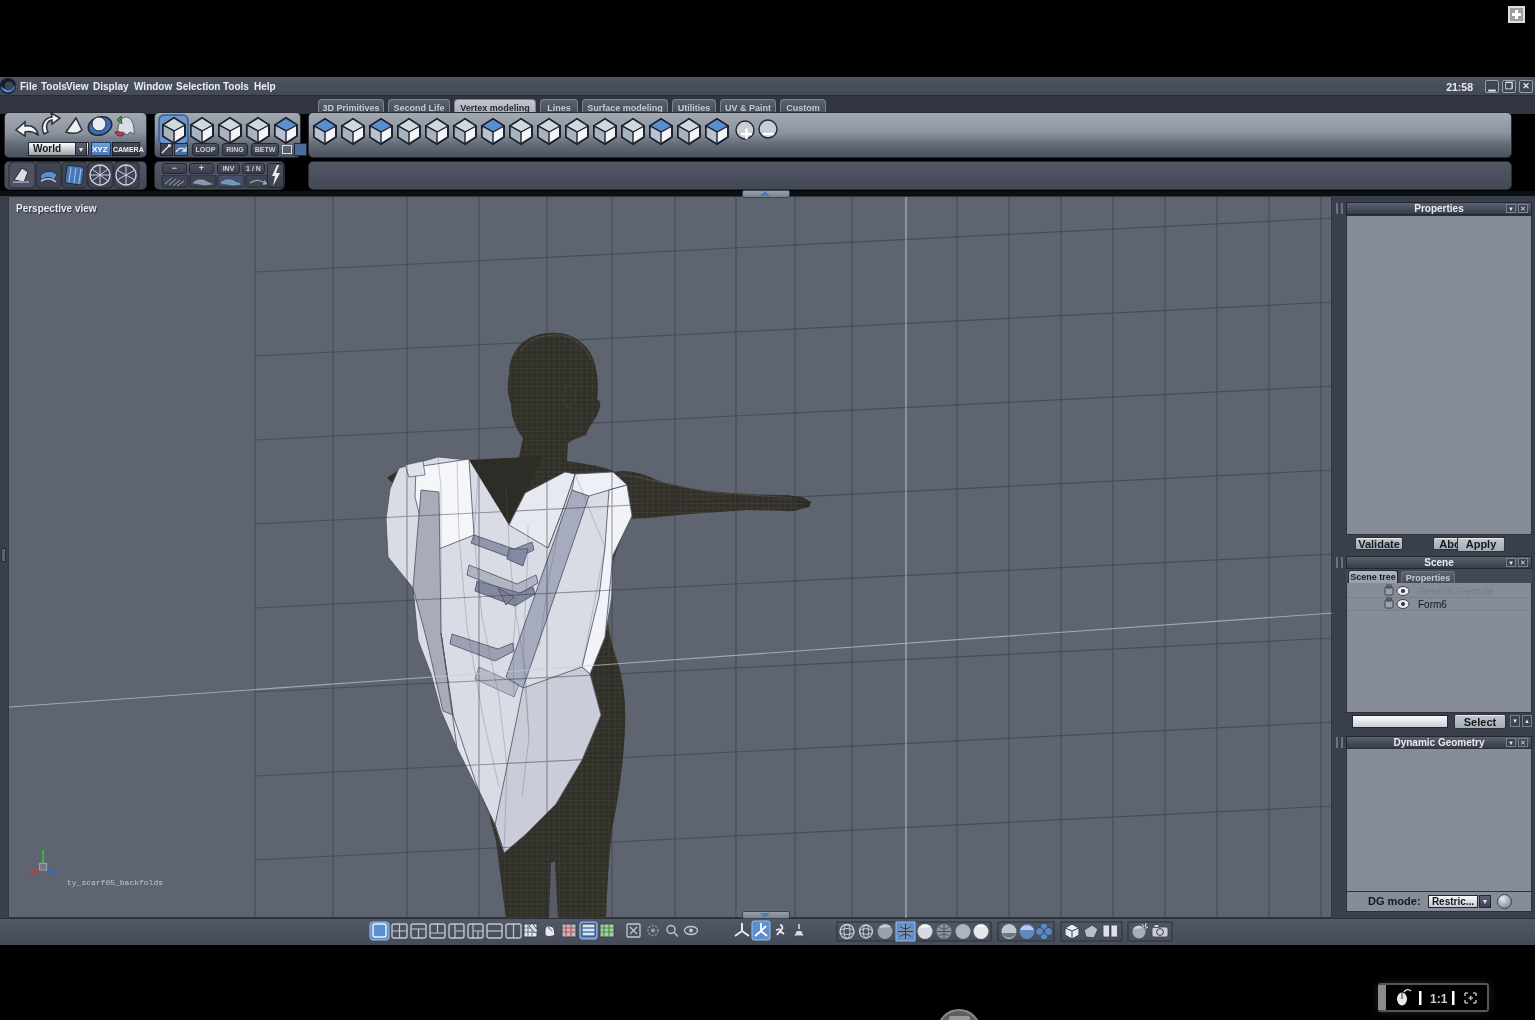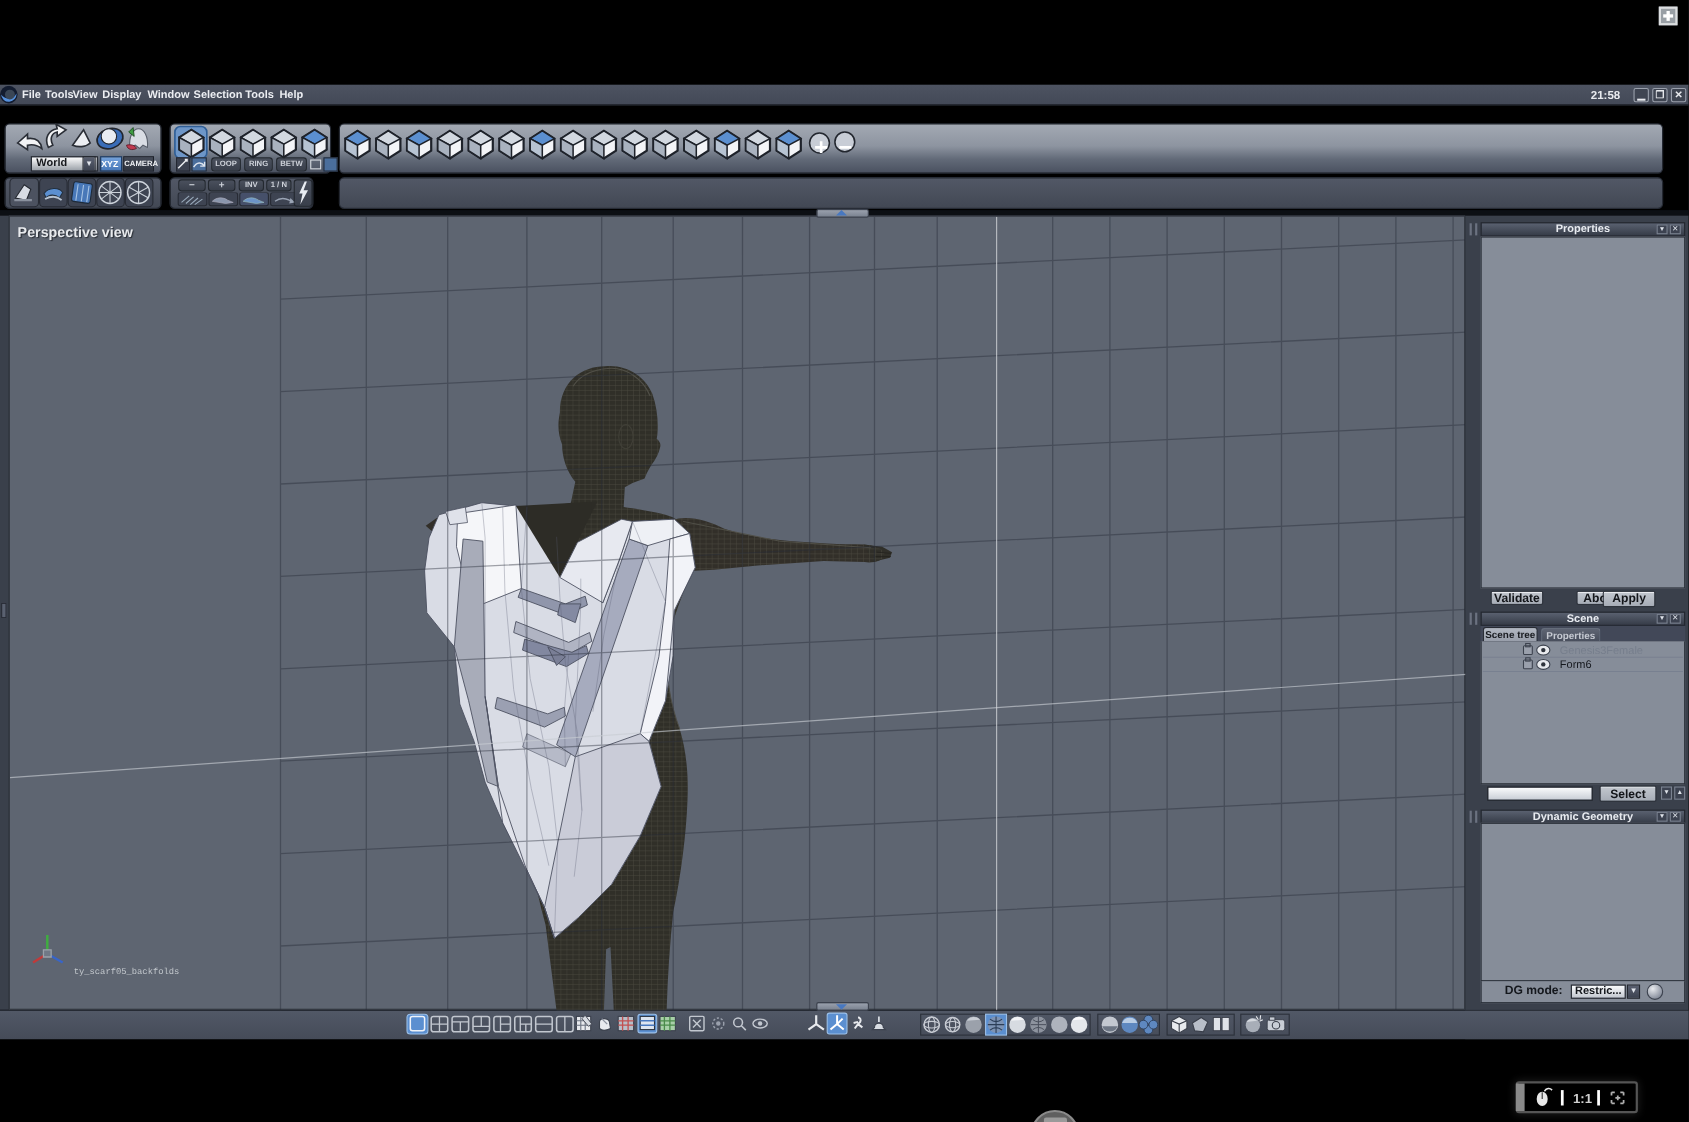--- a/index.html
+++ b/index.html
@@ -60,20 +60,30 @@
     <div class="winbtn" style="right:19px;">❒</div>
     <div class="winbtn" style="right:2px;">✕</div>
   </div>
 
   <svg class="abs" style="left:0px;top:78px;" width="18" height="17" viewBox="0 0 18 17">
     <circle cx="8" cy="8" r="8" fill="#131c30"></circle>
     <path d="M1 8 a7 7 0 1 0 14 -1 a 8.2 8.2 0 0 1 -14 1z" fill="#5590dc"></path>
     <circle cx="9" cy="8" r="4.5" fill="#3a4656"></circle>
   </svg>
 
+  <div id="tabbar" class="abs">
+    <div class="tab" style="left:318px;width:66px;">3D Primitives</div>
+    <div class="tab" style="left:388px;width:62px;">Second Life</div>
+    <div class="tab active" style="left:454px;width:82px;">Vertex modeling</div>
+    <div class="tab" style="left:540px;width:38px;">Lines</div>
+    <div class="tab" style="left:582px;width:86px;">Surface modeling</div>
+    <div class="tab" style="left:672px;width:44px;">Utilities</div>
+    <div class="tab" style="left:720px;width:56px;">UV &amp; Paint</div>
+    <div class="tab" style="left:780px;width:46px;">Custom</div>
+  </div>
 
   <div class="tpanel grad1 abs" style="left:4px;top:112px;width:143px;height:46px;"></div>
   <div class="tpanel grad1 abs" style="left:154px;top:112px;width:147px;height:46px;"></div>
   <div class="tpanel grad1 abs" style="left:308px;top:112px;width:1204px;height:46px;"></div>
 
   <div class="tpanel grad2 abs" style="left:4px;top:161px;width:143px;height:29px;"></div>
   <div class="tpanel grad2 abs" style="left:154px;top:161px;width:131px;height:29px;"></div>
   <div class="tpanel grad2 abs" style="left:308px;top:161px;width:1204px;height:29px;"></div>
 
   <svg class="abs" style="left:0;top:112px;" width="1535" height="48" viewBox="0 0 1535 48">
@@ -345,21 +355,21 @@
 
     <g stroke-width="2.2" fill="none">
       <path d="M34 670 L34 653" stroke="#3fae3f"></path>
       <path d="M34 670 L21 678" stroke="#c03a3a"></path>
       <path d="M34 670 L48 678" stroke="#3865c8"></path>
       <path d="M30.5 666.5 L37.5 666.5 L37.5 673 L30.5 673 Z" stroke="#9aa1aa" stroke-width="1.2" fill="#707886"></path>
     </g>
     <text x="58" y="688" font-size="8" fill="#c3c8cd" font-family="Liberation Mono, monospace">ty_scarf05_backfolds</text>
   </svg>
   </div>
-  <div class="abs" style="left:16px;top:203px;color:#e8eaed;font-size:13px;font-weight:700;text-shadow:1px 1px 1px #2a2e35;">Perspective view</div>
+  <div class="abs" style="left:16px;top:203px;color:#e8eaed;font-size:10px;font-weight:700;text-shadow:1px 1px 1px #2a2e35;">Perspective view</div>
 
   <div id="rightcol" class="abs"></div>
 
   <div class="abs" style="left:0;top:196px;width:8px;height:722px;background:#3a404b;"></div>
   <div class="abs" style="left:1px;top:548px;width:5px;height:14px;background:#5a6170;border:1px solid #272b34;"></div>
 
   <div class="ptitle abs" style="left:1346px;top:202px;width:186px;">Properties</div>
   <div class="abs" style="left:1336px;top:203px;width:7px;height:11px;border-left:2px solid #6b7280;border-right:2px solid #6b7280;"></div>
   <div class="abs" style="left:1506px;top:204px;width:10px;height:9px;background:#3c4250;border:1px solid #7a8290;color:#dfe3ea;font-size:6px;text-align:center;line-height:8px;">▼</div>
   <div class="abs" style="left:1518px;top:204px;width:10px;height:9px;background:#3c4250;border:1px solid #7a8290;color:#dfe3ea;font-size:7px;text-align:center;line-height:8px;">✕</div>

